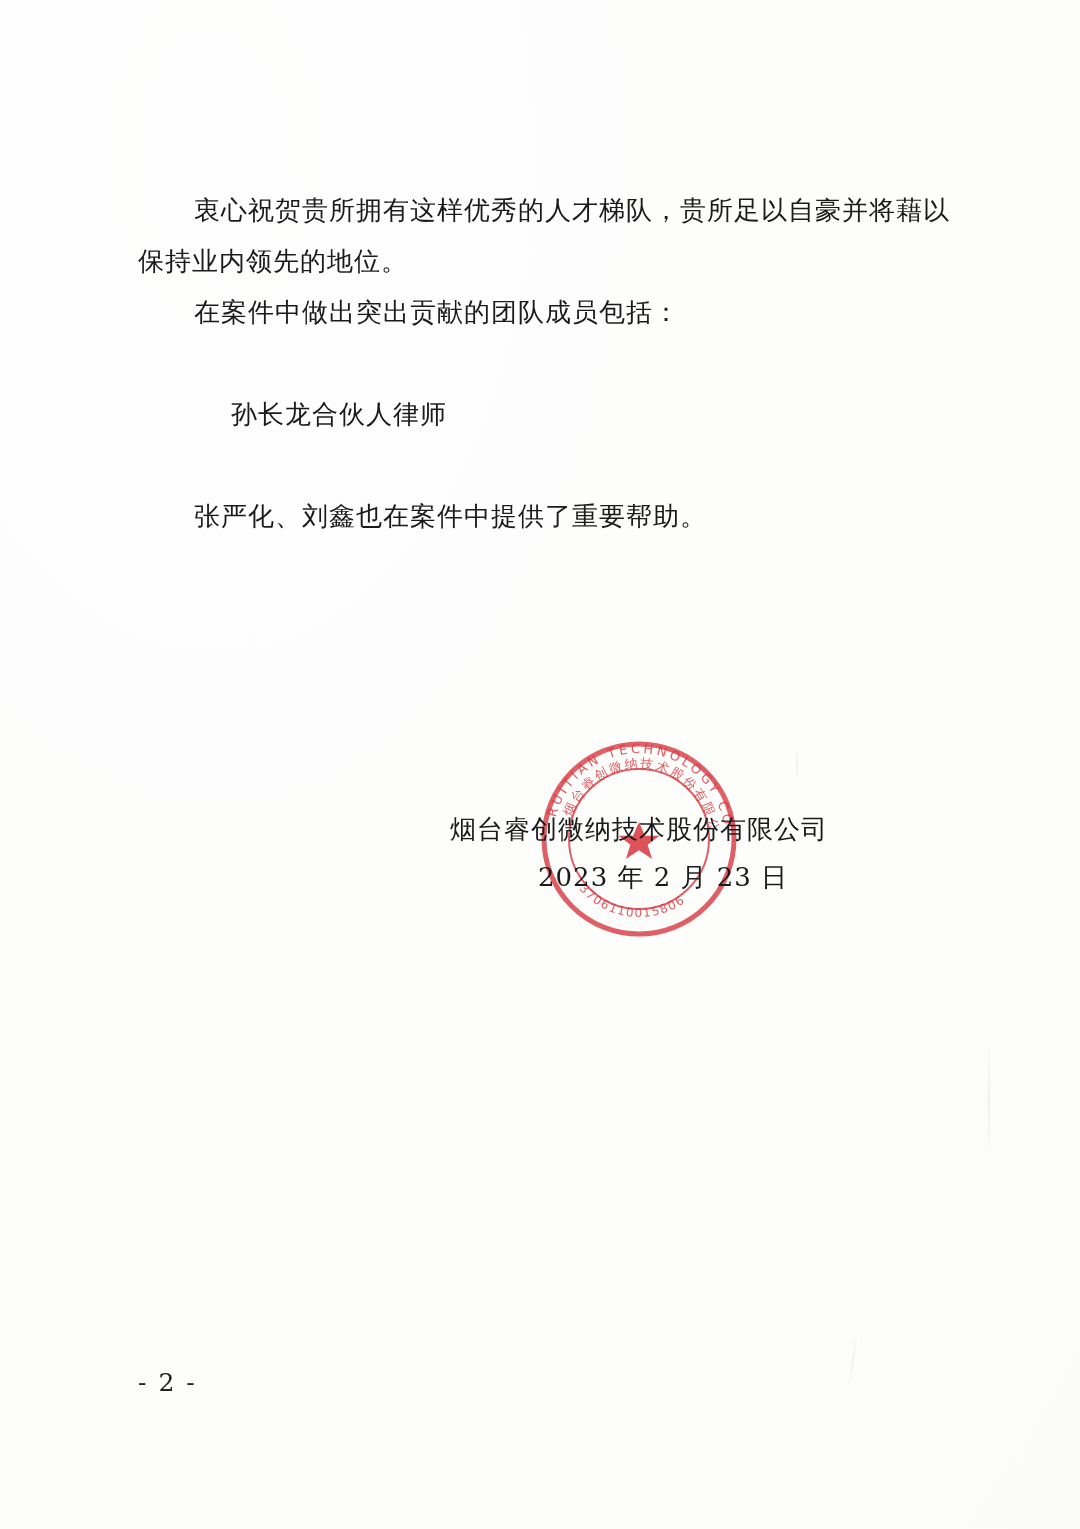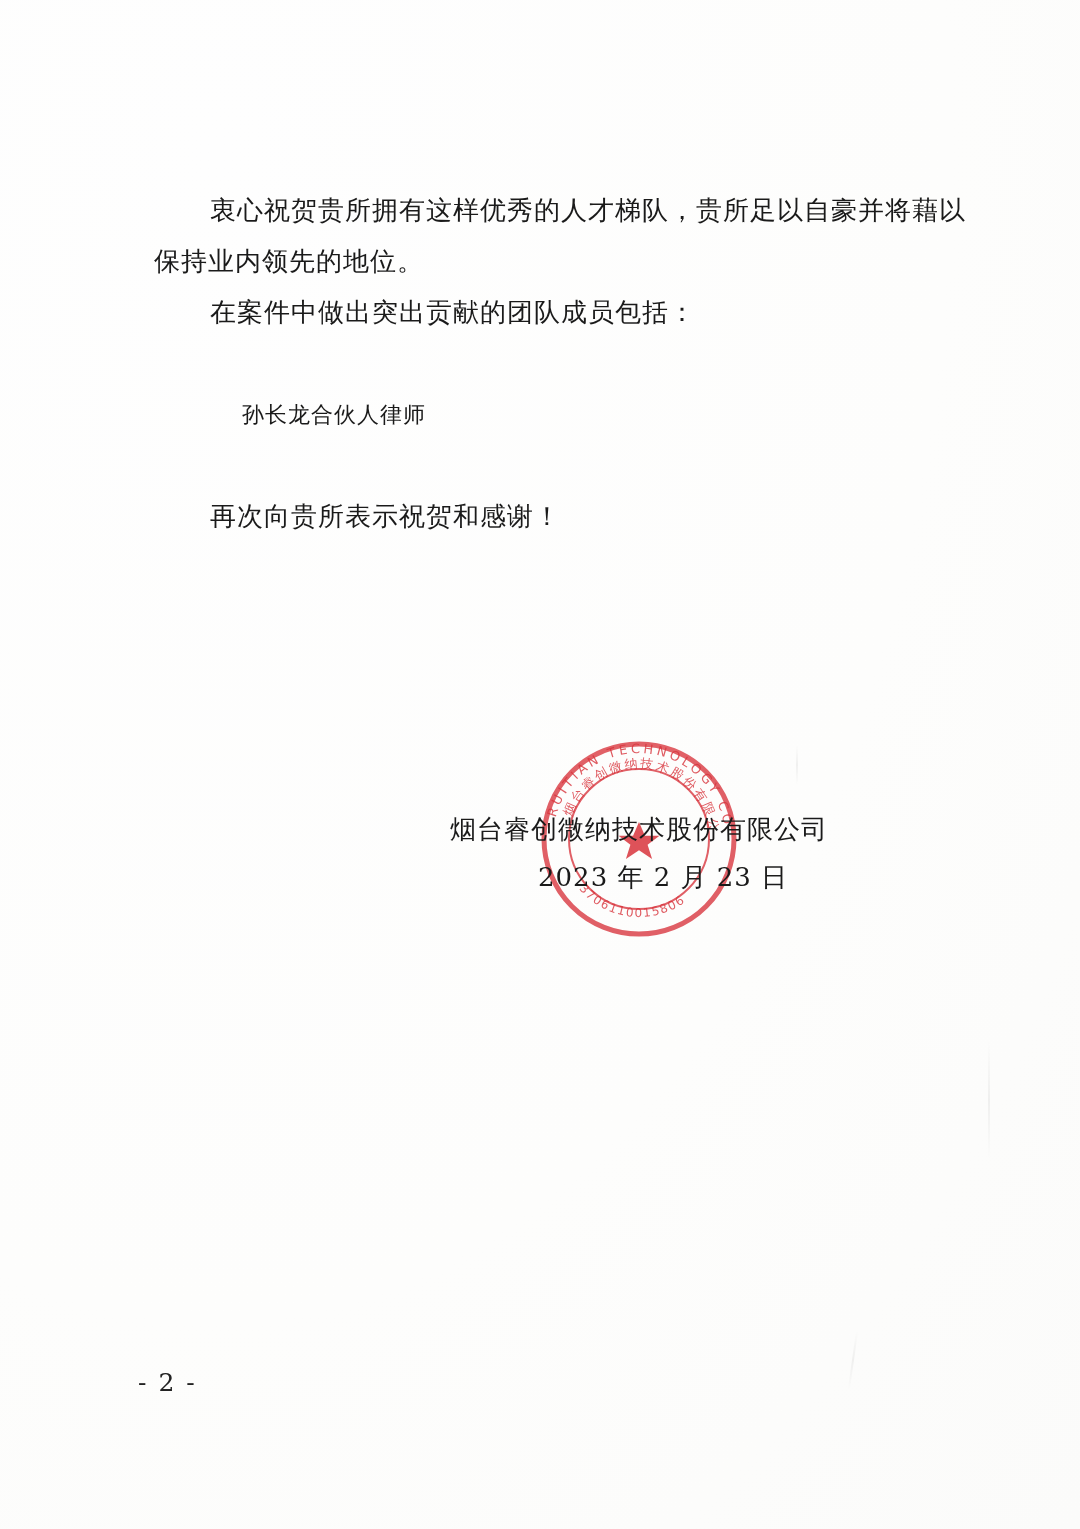--- a/index.html
+++ b/index.html
@@ -24,37 +24,37 @@
       radial-gradient(ellipse at 20% 10%, #fefefe 0%, #fdfdfc 60%, #fbfbfa 100%);
   }
   .scan-streak {
     position: absolute;
     width: 2px;
     background: linear-gradient(to bottom, rgba(0,0,0,0.0), rgba(0,0,0,0.05), rgba(0,0,0,0.0));
   }
 
   .doc-body {
     position: absolute;
-    left: 154px;
+    left: 138px;
     top: 185px;
     width: 820px;
   }
 
   .para {
     font-size: 26px;
     line-height: 51px;
     letter-spacing: 1px;
     margin: 0 0 0 0;
     white-space: pre-wrap;
   }
   .para.indent {
     text-indent: 56px;
   }
   .namerow {
-    font-size: 22px;
+    font-size: 26px;
     line-height: 51px;
     letter-spacing: 1px;
     text-indent: 56px;
     white-space: pre;
   }
   .namerow .nm {
     display: inline-block;
     min-width: 120px;
   }
 
@@ -109,21 +109,21 @@
 <div class="doc-body">
 
   <p class="para indent">衷心祝贺贵所拥有这样优秀的人才梯队，贵所足以自豪并将藉以保持业内领先的地位。</p>
 
   <p class="para indent">在案件中做出突出贡献的团队成员包括：</p>
 
   <div class="namerow">
     <span class="nm">孙长龙</span><span>合伙人律师</span>
   </div>
 
-  <p class="para indent">再次向贵所表示祝贺和感谢！</p>
+  <p class="para indent">张严化、刘鑫也在案件中提供了重要帮助。</p>
 </div>
 
 <div class="seal">
   <svg width="218" height="218" viewBox="0 0 218 218" xmlns="http://www.w3.org/2000/svg">
     <defs>
       <path id="outerArc" d="M 109,109 m -86,0 a 86,86 0 1,1 172,0" transform="rotate(0 109 109)" fill="none"></path>
       <path id="outerArcTop" d="M 23,109 a 86,86 0 0 1 172,0" fill="none"></path>
       <path id="innerArcTop" d="M 38,109 a 71,71 0 0 1 142,0" fill="none"></path>
       <path id="bottomArc" d="M 31,109 a 78,78 0 0 0 156,0" fill="none"></path>
     </defs>

